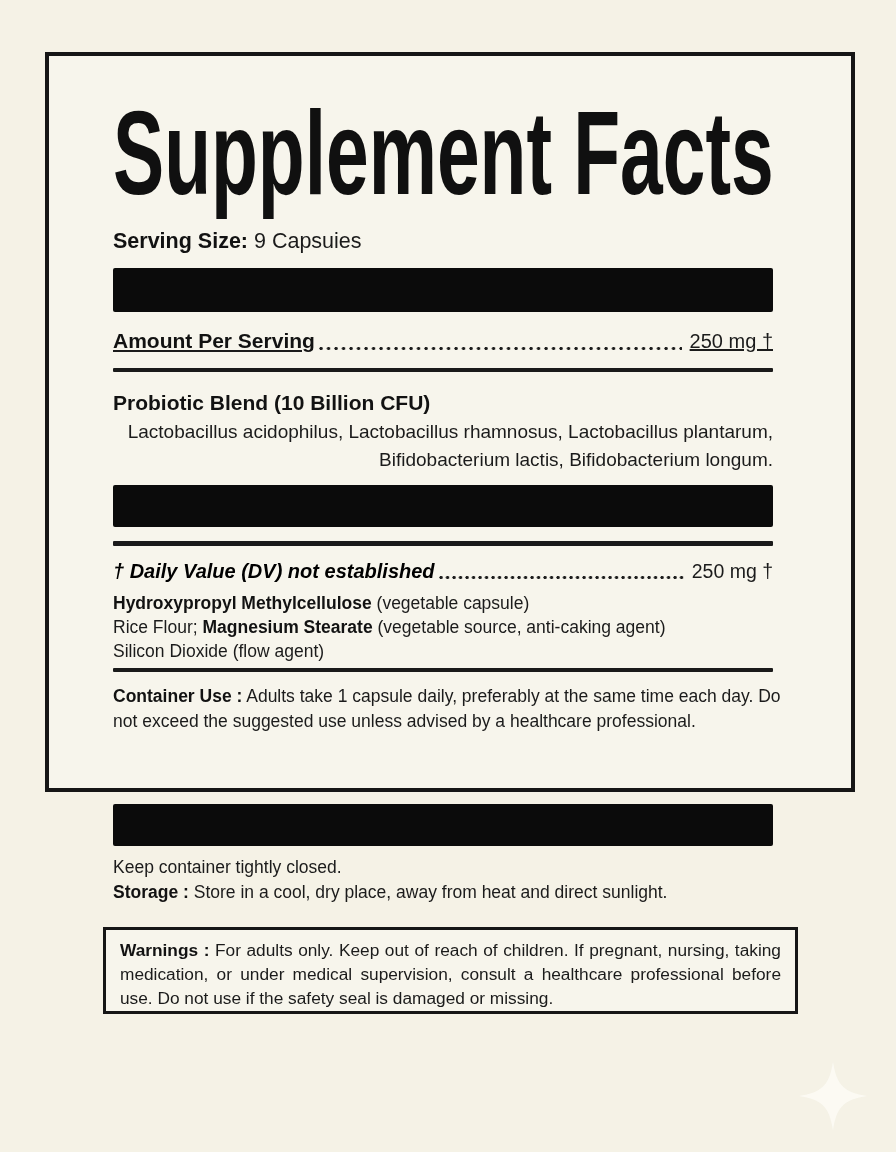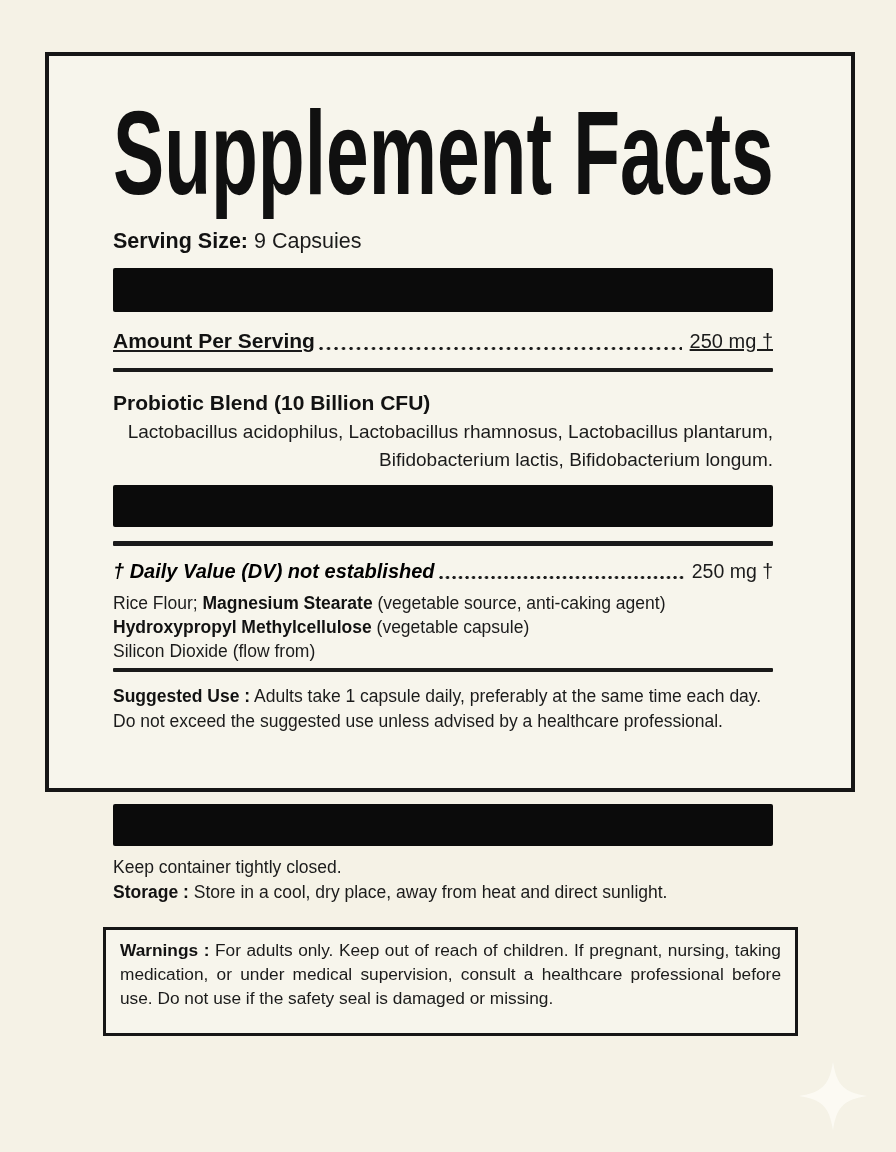--- a/index.html
+++ b/index.html
@@ -72,21 +72,21 @@
   .dv-row .row-value { font-size: 19.5px; white-space: nowrap; }
 
   .ingredients { margin-top: 5px; font-size: 17.5px; line-height: 24px; }
 
   .sug-block { margin-top: 12px; font-size: 17.5px; line-height: 24.5px; margin-right: -10px; }
   .storage-block { margin-top: 9px; font-size: 17.5px; line-height: 24.5px; }
 
   .warnings-box {
     margin: 23px -25px 0 -10px;
     border: 3px solid #161616;
-    padding: 8px 14px 23px 14px;
+    padding: 8px 14px 1px 14px;
     font-size: 17.3px;
     line-height: 24px;
     text-align: justify;
     background: #f7f5ec;
   }
 
   .sparkle {
     position: absolute;
     left: 797px; top: 1060px;
     width: 72px; height: 72px;
@@ -125,32 +125,32 @@
     <div class="rule rule2"></div>
 
     <div class="dotted-row dv-row">
       <span class="row-label">† Daily Value (DV) not established</span>
       <span class="dots"></span>
       <span class="row-value">250 mg †</span>
     </div>
 
     <div class="ingredients">
       <div>
+        <span class="b">Hydroxypropyl Methylcellulose</span><span> (vegetable capsule)</span>
+      </div>
+      <div>
         <span>Rice Flour; </span><span class="b">Magnesium Stearate</span><span> (vegetable source, anti-caking agent)</span>
       </div>
-      <div>
-        <span class="b">Hydroxypropyl Methylcellulose</span><span> (vegetable capsule)</span>
-      </div>
-      <div>Silicon Dioxide (flow from)</div>
+      <div>Silicon Dioxide (flow agent)</div>
     </div>
 
     <div class="rule rule3"></div>
 
     <div class="sug-block">
-      <span class="b">Suggested Use :</span>
+      <span class="b">Container Use :</span>
       <span>Adults take 1 capsule daily, preferably at the same time each day. Do not exceed the suggested use unless advised by a healthcare professional.</span>
     </div>
 
     <div class="bar bar3"></div>
 
     <div class="storage-block">
       <div>Keep container tightly closed.</div>
       <div>
         <span class="b">Storage :</span>
         <span>Store in a cool, dry place, away from heat and direct sunlight.</span>

